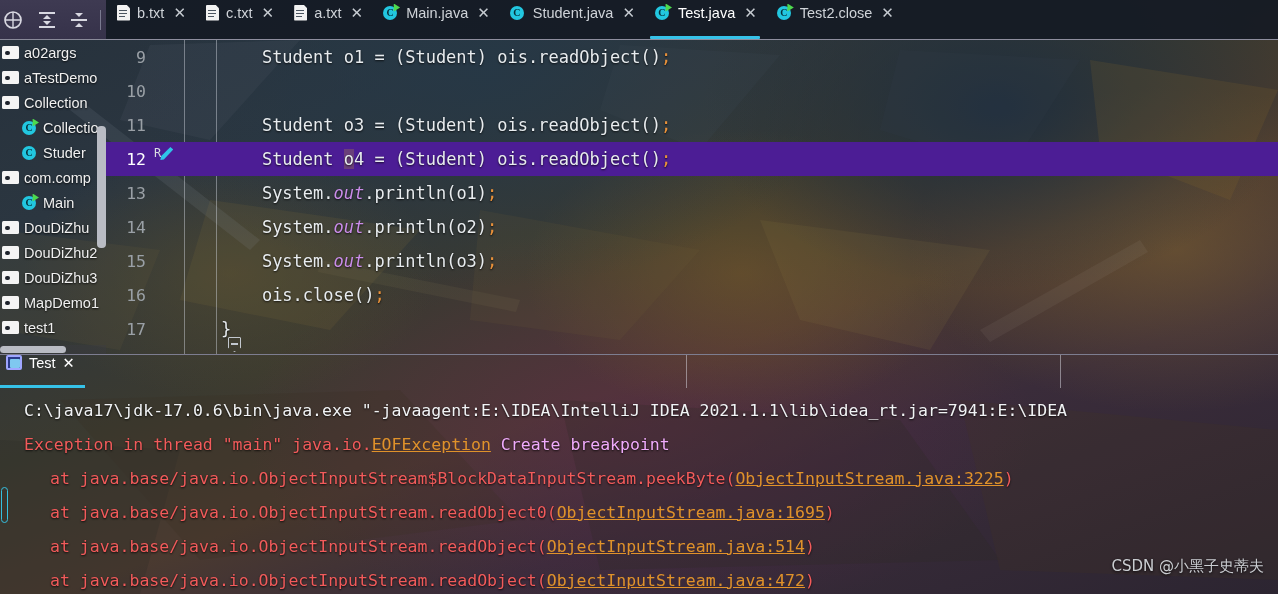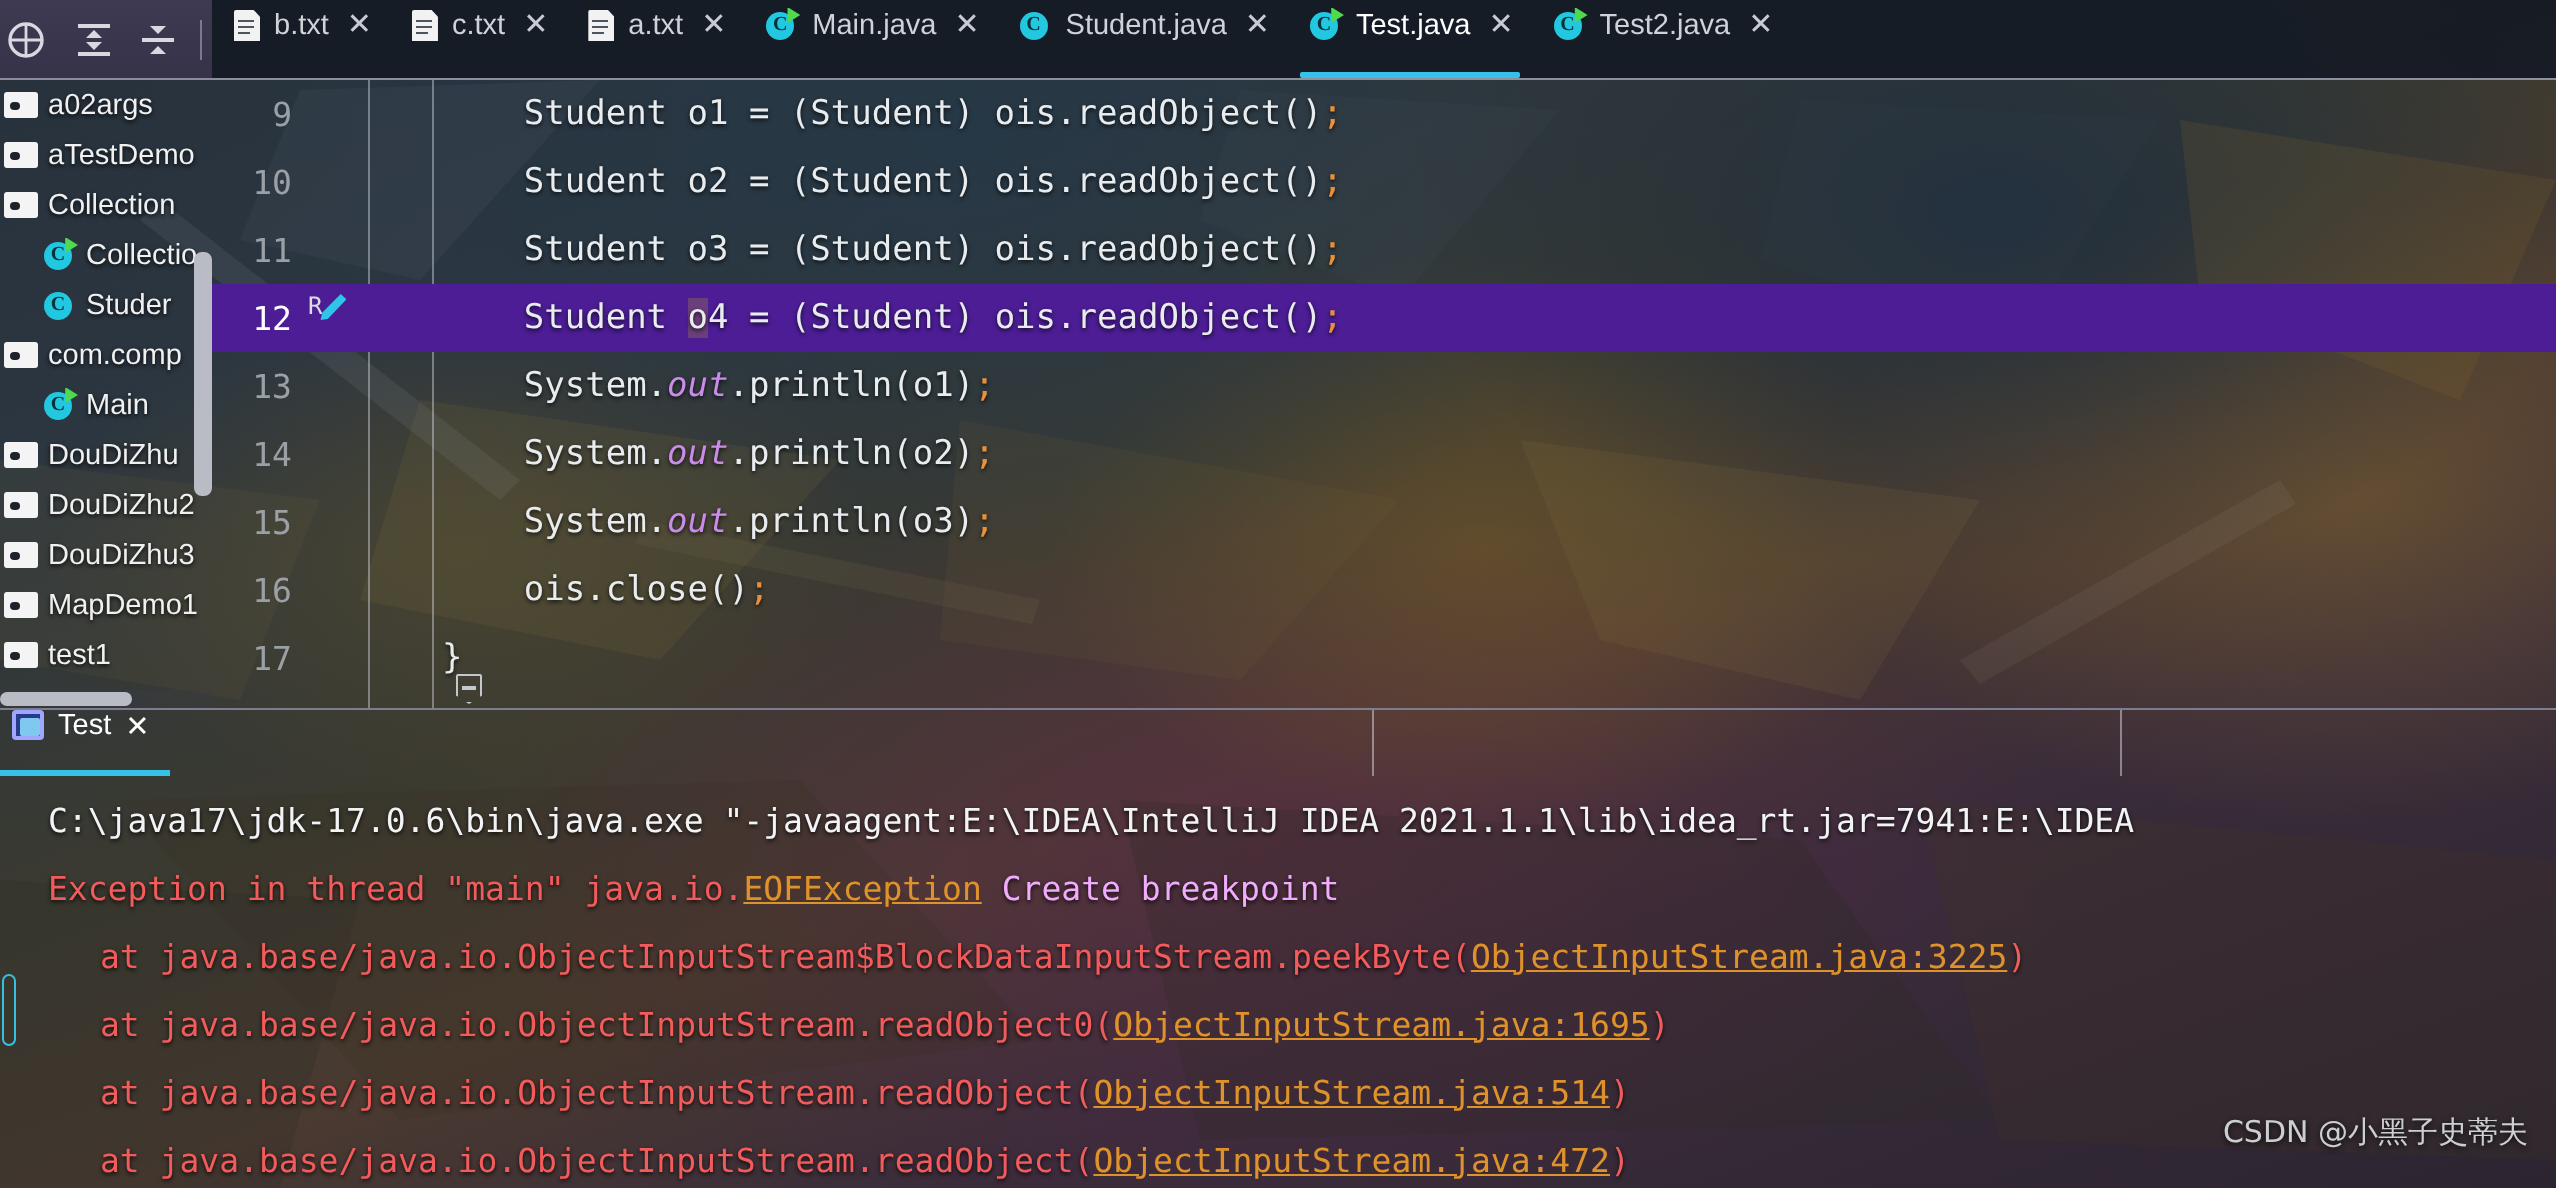--- a/index.html
+++ b/index.html
@@ -284,21 +284,21 @@
           <span class="badge"></span>
         </span>
         <span>Test.java</span>
         <span class="tab-close">✕</span>
       </div>
       <div class="tab">
         <span class="ico-class runnable">
           <span class="circ">C</span>
           <span class="badge"></span>
         </span>
-        <span>Test2.java</span>
+        <span>Test2.close</span>
         <span class="tab-close">✕</span>
       </div>
     </div>
 </div>
 
 <div class="sidebar">
   <div id="tree">
       <div class="tree-row">
         <span class="ico-folder"></span>
         <span class="tree-label">a02args</span>
@@ -360,21 +360,21 @@
   <div class="sb-hscroll">
       <i></i>
     </div>
 </div>
 
 <div class="editor">
   <div class="vline" style="left:78px"></div>
   <div class="vline" style="left:110px"></div>
   <div id="code">
       <div class="code-line"><span class="ln">9</span><span class="fold"></span><span class="code-txt"><span>        </span><span>Student o1 = (Student) ois.readObject()</span><span class="punct">;</span></span></div>
-      <div class="code-line"><span class="ln">10</span><span class="fold"></span><span class="code-txt"><span>        </span><span>Student o2 = (Student) ois.readObject()</span><span class="punct">;</span></span></div>
+      <div class="code-line"><span class="ln">10</span><span class="fold"></span></div>
       <div class="code-line"><span class="ln">11</span><span class="fold"></span><span class="code-txt"><span>        </span><span>Student o3 = (Student) ois.readObject()</span><span class="punct">;</span></span></div>
       <div class="code-line hl"><span class="ln">12</span><span class="fold"></span><span class="code-txt"><span>        </span><span>Student </span><span class="sel-caret">o</span><span>4 = (Student) ois.readObject()</span><span class="punct">;</span></span><span class="rhint"><span>R</span><span class="pen"></span></span></div>
       <div class="code-line"><span class="ln">13</span><span class="fold"></span><span class="code-txt"><span>        </span><span>System.</span><span class="kw-out">out</span><span>.println(o1)</span><span class="punct">;</span></span></div>
       <div class="code-line"><span class="ln">14</span><span class="fold"></span><span class="code-txt"><span>        </span><span>System.</span><span class="kw-out">out</span><span>.println(o2)</span><span class="punct">;</span></span></div>
       <div class="code-line"><span class="ln">15</span><span class="fold"></span><span class="code-txt"><span>        </span><span>System.</span><span class="kw-out">out</span><span>.println(o3)</span><span class="punct">;</span></span></div>
       <div class="code-line"><span class="ln">16</span><span class="fold"></span><span class="code-txt"><span>        </span><span>ois.close()</span><span class="punct">;</span></span></div>
       <div class="code-line"><span class="ln">17</span><span class="fold"><span class="foldmark"></span></span><span class="code-txt"><span>    </span><span>}</span><span class="punct"></span></span></div>
     </div>
 </div>
 

